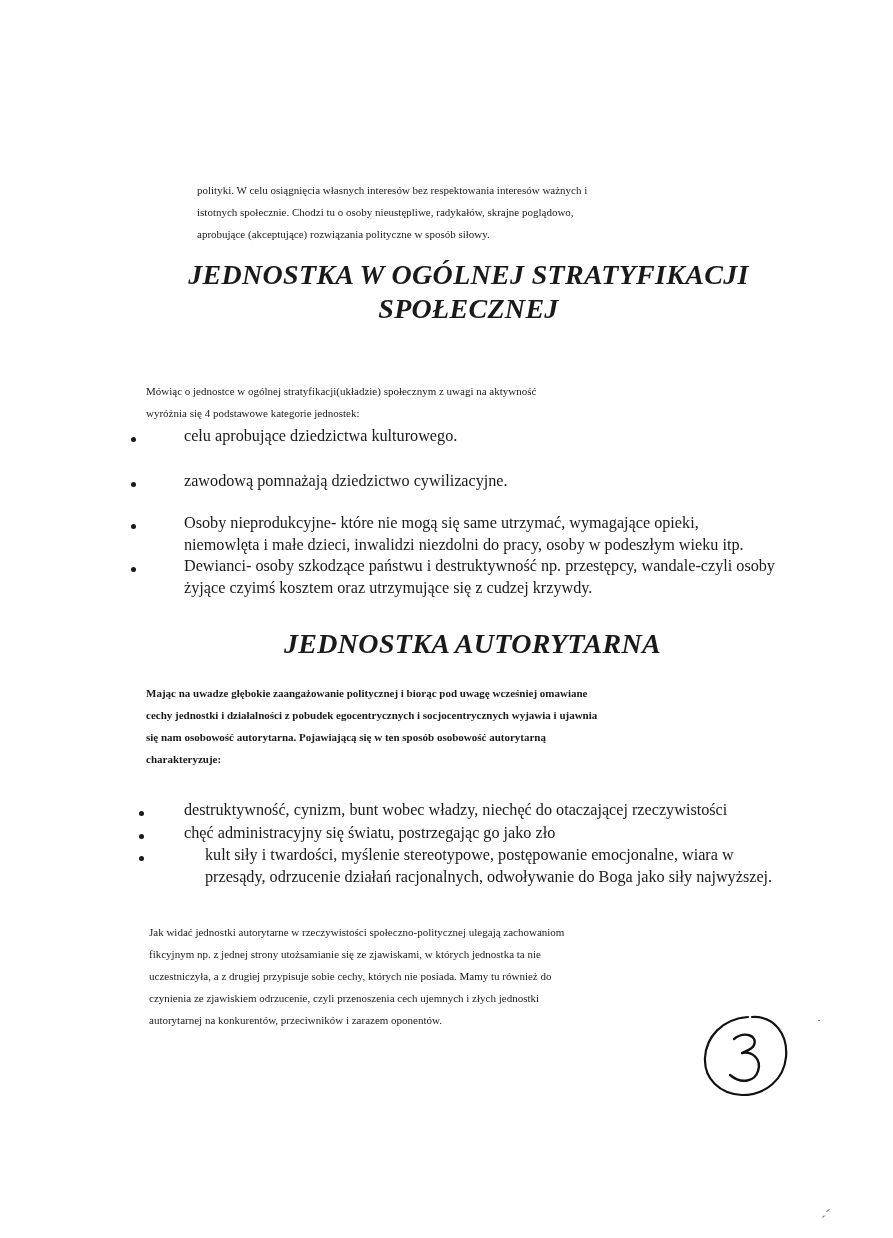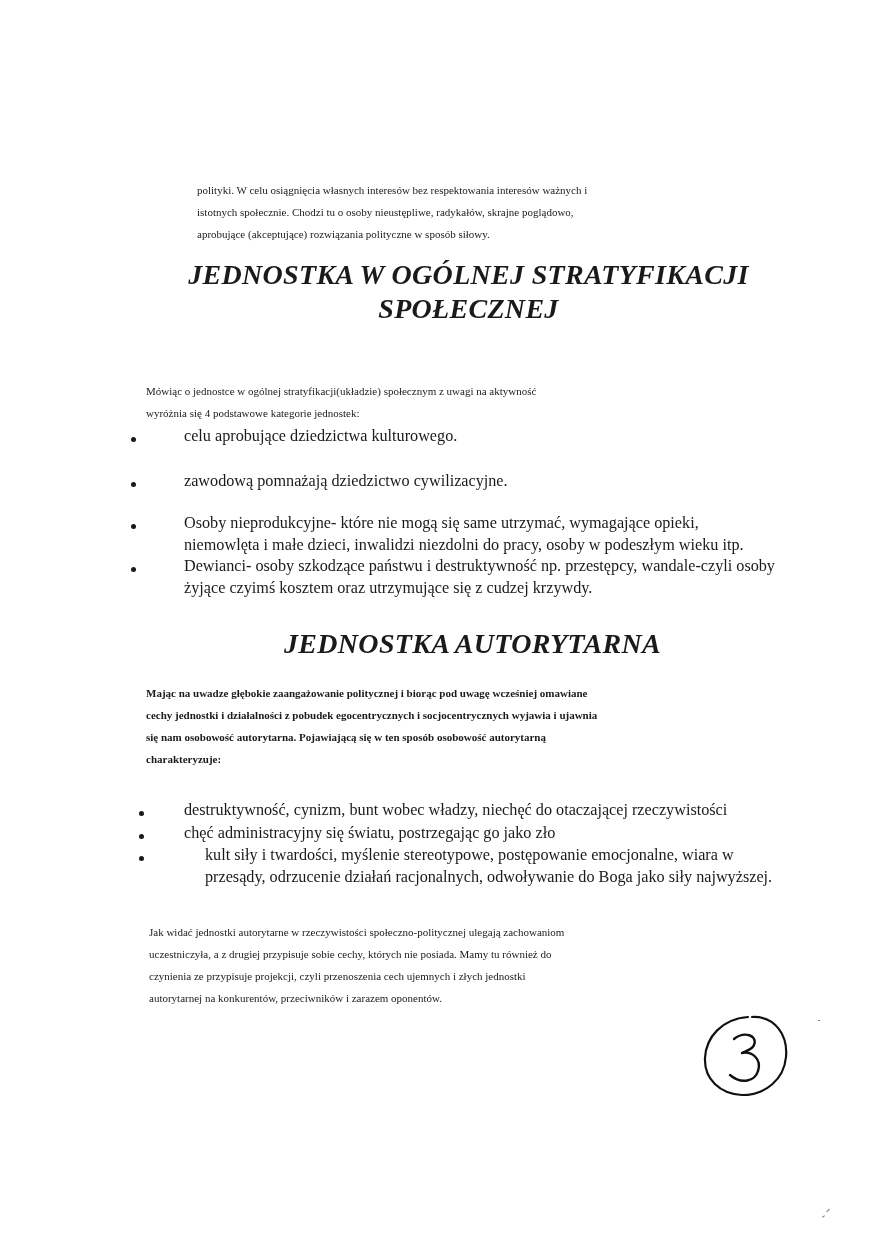--- a/index.html
+++ b/index.html
@@ -110,22 +110,23 @@
       <span class="bullet-dot" style="left:9px; top:12px;"></span>
       <span class="bullet-text" style="position:absolute; left:46px; top:0;margin-left:29px;">
         <span class="line">kult siły i twardości, myślenie stereotypowe, postępowanie emocjonalne, wiara w</span>
         <span class="line">przesądy, odrzucenie działań racjonalnych, odwoływanie do Boga jako siły najwyższej.</span>
       </span>
     </li>
   </ul>
 
   <p class="para" style="left:133px; top:905px;">
     <span class="line">Jak widać jednostki autorytarne w rzeczywistości społeczno-politycznej ulegają zachowaniom</span>
+    <span class="line">fikcyjnym np. z jednej strony utożsamianie się ze zjawiskami, w których jednostka ta nie</span>
     <span class="line">uczestniczyła, a z drugiej przypisuje sobie cechy, których nie posiada. Mamy tu również do</span>
-    <span class="line">czynienia ze przypisuje projekcji, czyli przenoszenia cech ujemnych i złych jednostki</span>
+    <span class="line">czynienia ze zjawiskiem odrzucenie, czyli przenoszenia cech ujemnych i złych jednostki</span>
     <span class="line">autorytarnej na konkurentów, przeciwników i zarazem oponentów.</span>
   </p>
 
   <div class="page-number">
     <svg viewBox="0 0 90 86">
       <path d="M52 4 C 75 3, 88 22, 86 44 C 84 66, 66 82, 42 82 C 20 81, 4 66, 5 45 C 6 24, 22 6, 48 4" fill="none" stroke="#111" stroke-width="2.2" stroke-linecap="round"></path>
       <path d="M34 26 C 44 18, 58 22, 54 32 C 52 37, 45 38, 42 40 C 52 38, 62 46, 58 58 C 55 68, 42 72, 30 62" fill="none" stroke="#111" stroke-width="2.4" stroke-linecap="round" stroke-linejoin="round"></path>
     </svg>
   </div>
 

